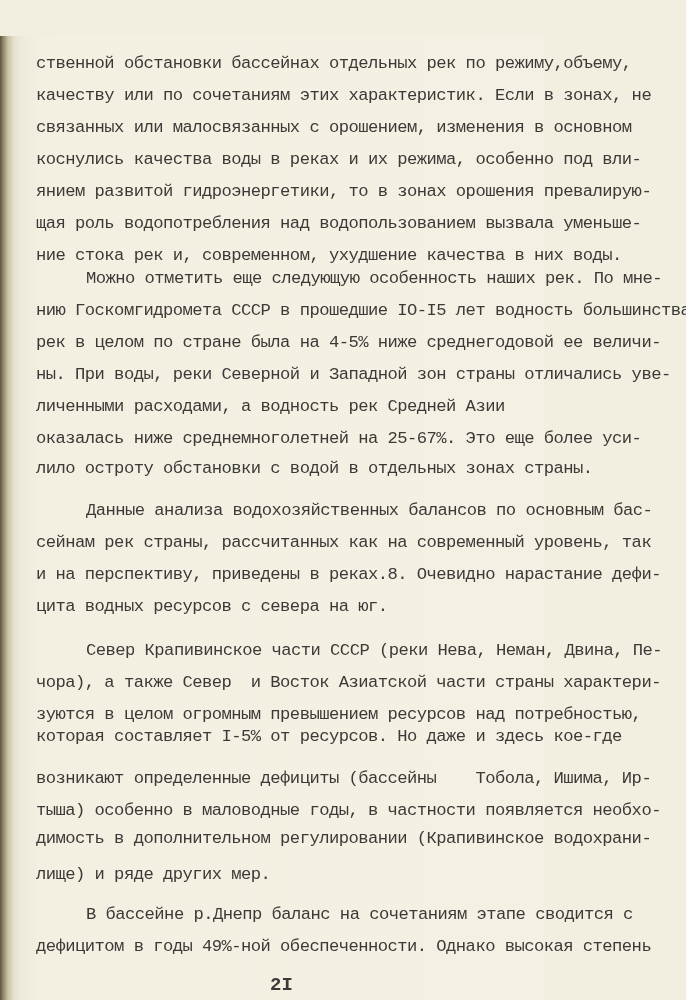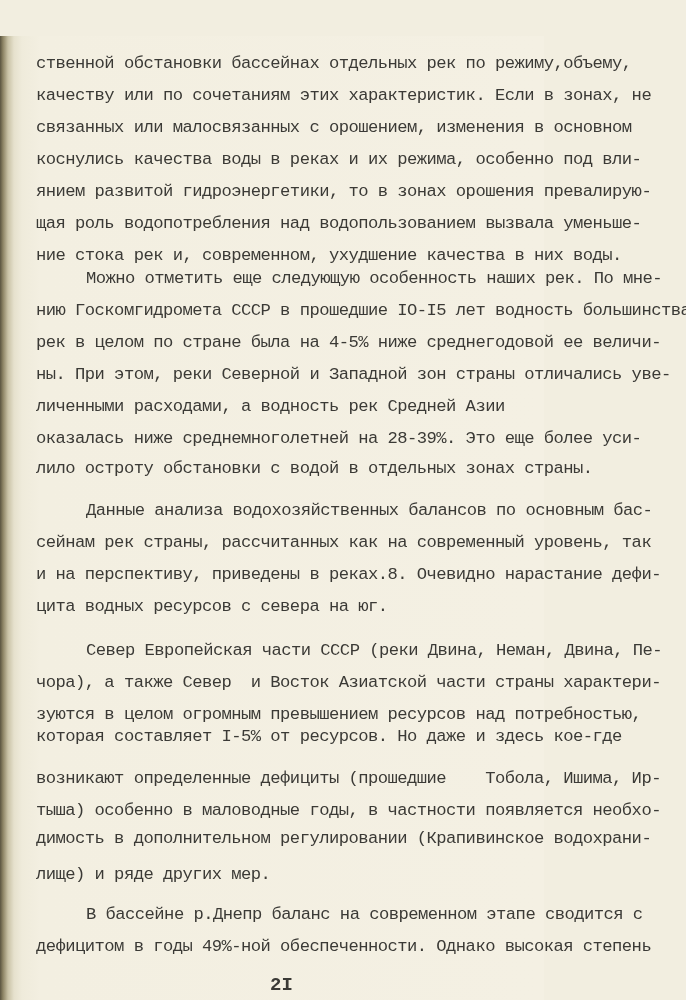--- a/index.html
+++ b/index.html
@@ -41,43 +41,43 @@
     <div class="line" style="top:114px">коснулись качества воды в реках и их режима, особенно под вли-</div>
     <div class="line" style="top:146px">янием развитой гидроэнергетики, то в зонах орошения превалирую-</div>
     <div class="line" style="top:178px">щая роль водопотребления над водопользованием вызвала уменьше-</div>
     <div class="line" style="top:210px">ние стока рек и, современном, ухудшение качества в них воды.</div>
   </div>
 
   <div>
     <div class="line indent" style="top:233px">Можно отметить еще следующую особенность наших рек. По мне-</div>
     <div class="line" style="top:265px">нию Госкомгидромета СССР в прошедшие IO-I5 лет водность большинства</div>
     <div class="line" style="top:297px">рек в целом по стране была на 4-5% ниже среднегодовой ее величи-</div>
-    <div class="line" style="top:329px">ны. При этом, реки Северной и Западной зон страны отличались уве-</div>
+    <div class="line" style="top:329px">ны. При воды, реки Северной и Западной зон страны отличались уве-</div>
     <div class="line" style="top:361px">личенными расходами, а водность рек Средней Азии</div>
-    <div class="line" style="top:393px">оказалась ниже среднемноголетней на 28-39%. Это еще более уси-</div>
+    <div class="line" style="top:393px">оказалась ниже среднемноголетней на 25-67%. Это еще более уси-</div>
     <div class="line" style="top:423px">лило остроту обстановки с водой в отдельных зонах страны.</div>
   </div>
 
   <div>
     <div class="line indent" style="top:465px">Данные анализа водохозяйственных балансов по основным бас-</div>
     <div class="line" style="top:497px">сейнам рек страны, рассчитанных как на современный уровень, так</div>
     <div class="line" style="top:529px">и на перспективу, приведены в реках.8. Очевидно нарастание дефи-</div>
     <div class="line" style="top:561px">цита водных ресурсов с севера на юг.</div>
   </div>
 
   <div>
-    <div class="line indent" style="top:605px">Север Европейская части СССР (реки Двина, Неман, Двина, Пе-</div>
+    <div class="line indent" style="top:605px">Север Крапивинское части СССР (реки Нева, Неман, Двина, Пе-</div>
     <div class="line" style="top:637px">чора), а также Север  и Восток Азиатской части страны характери-</div>
     <div class="line" style="top:669px">зуются в целом огромным превышением ресурсов над потребностью,</div>
     <div class="line" style="top:691px">которая составляет I-5% от ресурсов. Но даже и здесь кое-где</div>
-    <div class="line" style="top:733px">возникают определенные дефициты (прошедшие    Тобола, Ишима, Ир-</div>
+    <div class="line" style="top:733px">возникают определенные дефициты (бассейны    Тобола, Ишима, Ир-</div>
     <div class="line" style="top:765px">тыша) особенно в маловодные годы, в частности появляется необхо-</div>
     <div class="line" style="top:793px">димость в дополнительном регулировании (Крапивинское водохрани-</div>
     <div class="line" style="top:829px">лище) и ряде других мер.</div>
   </div>
 
   <div>
-    <div class="line indent" style="top:869px">В бассейне р.Днепр баланс на современном этапе сводится с</div>
+    <div class="line indent" style="top:869px">В бассейне р.Днепр баланс на сочетаниям этапе сводится с</div>
     <div class="line" style="top:901px">дефицитом в годы 49%-ной обеспеченности. Однако высокая степень</div>
   </div>
 
   <div class="pagenum" style="top:938px">2I</div>
 </div>
 
 </body></html>

